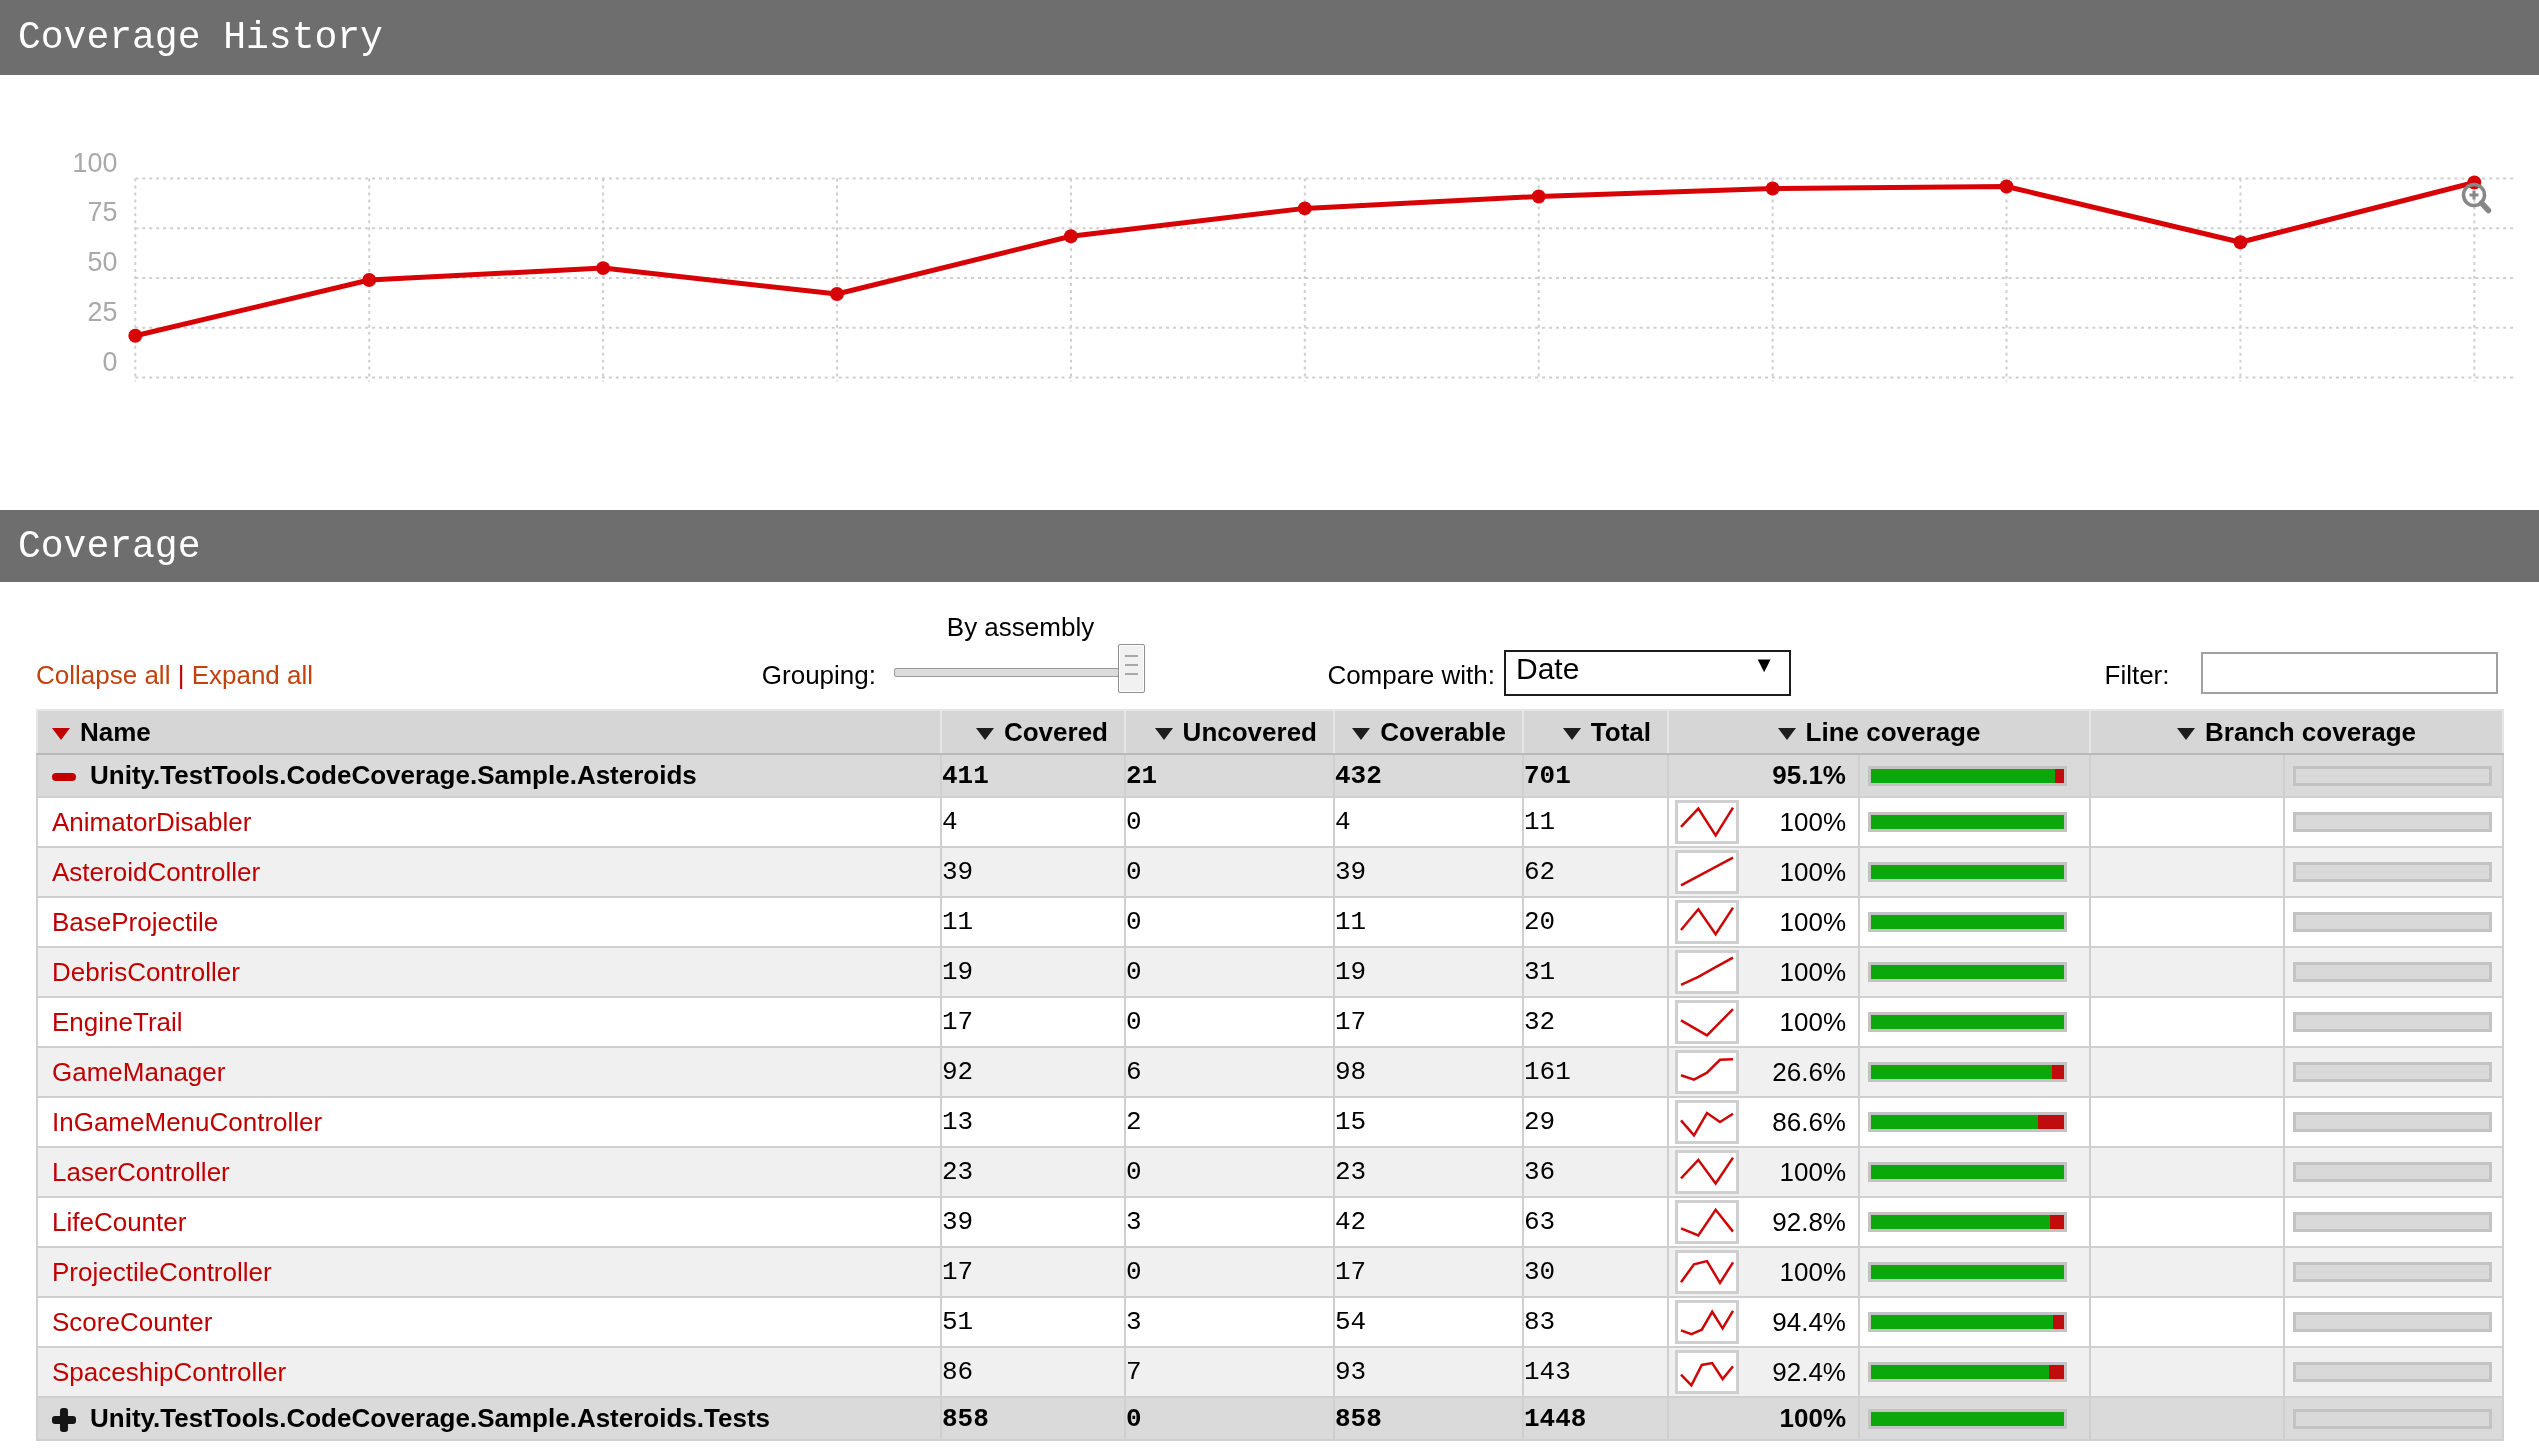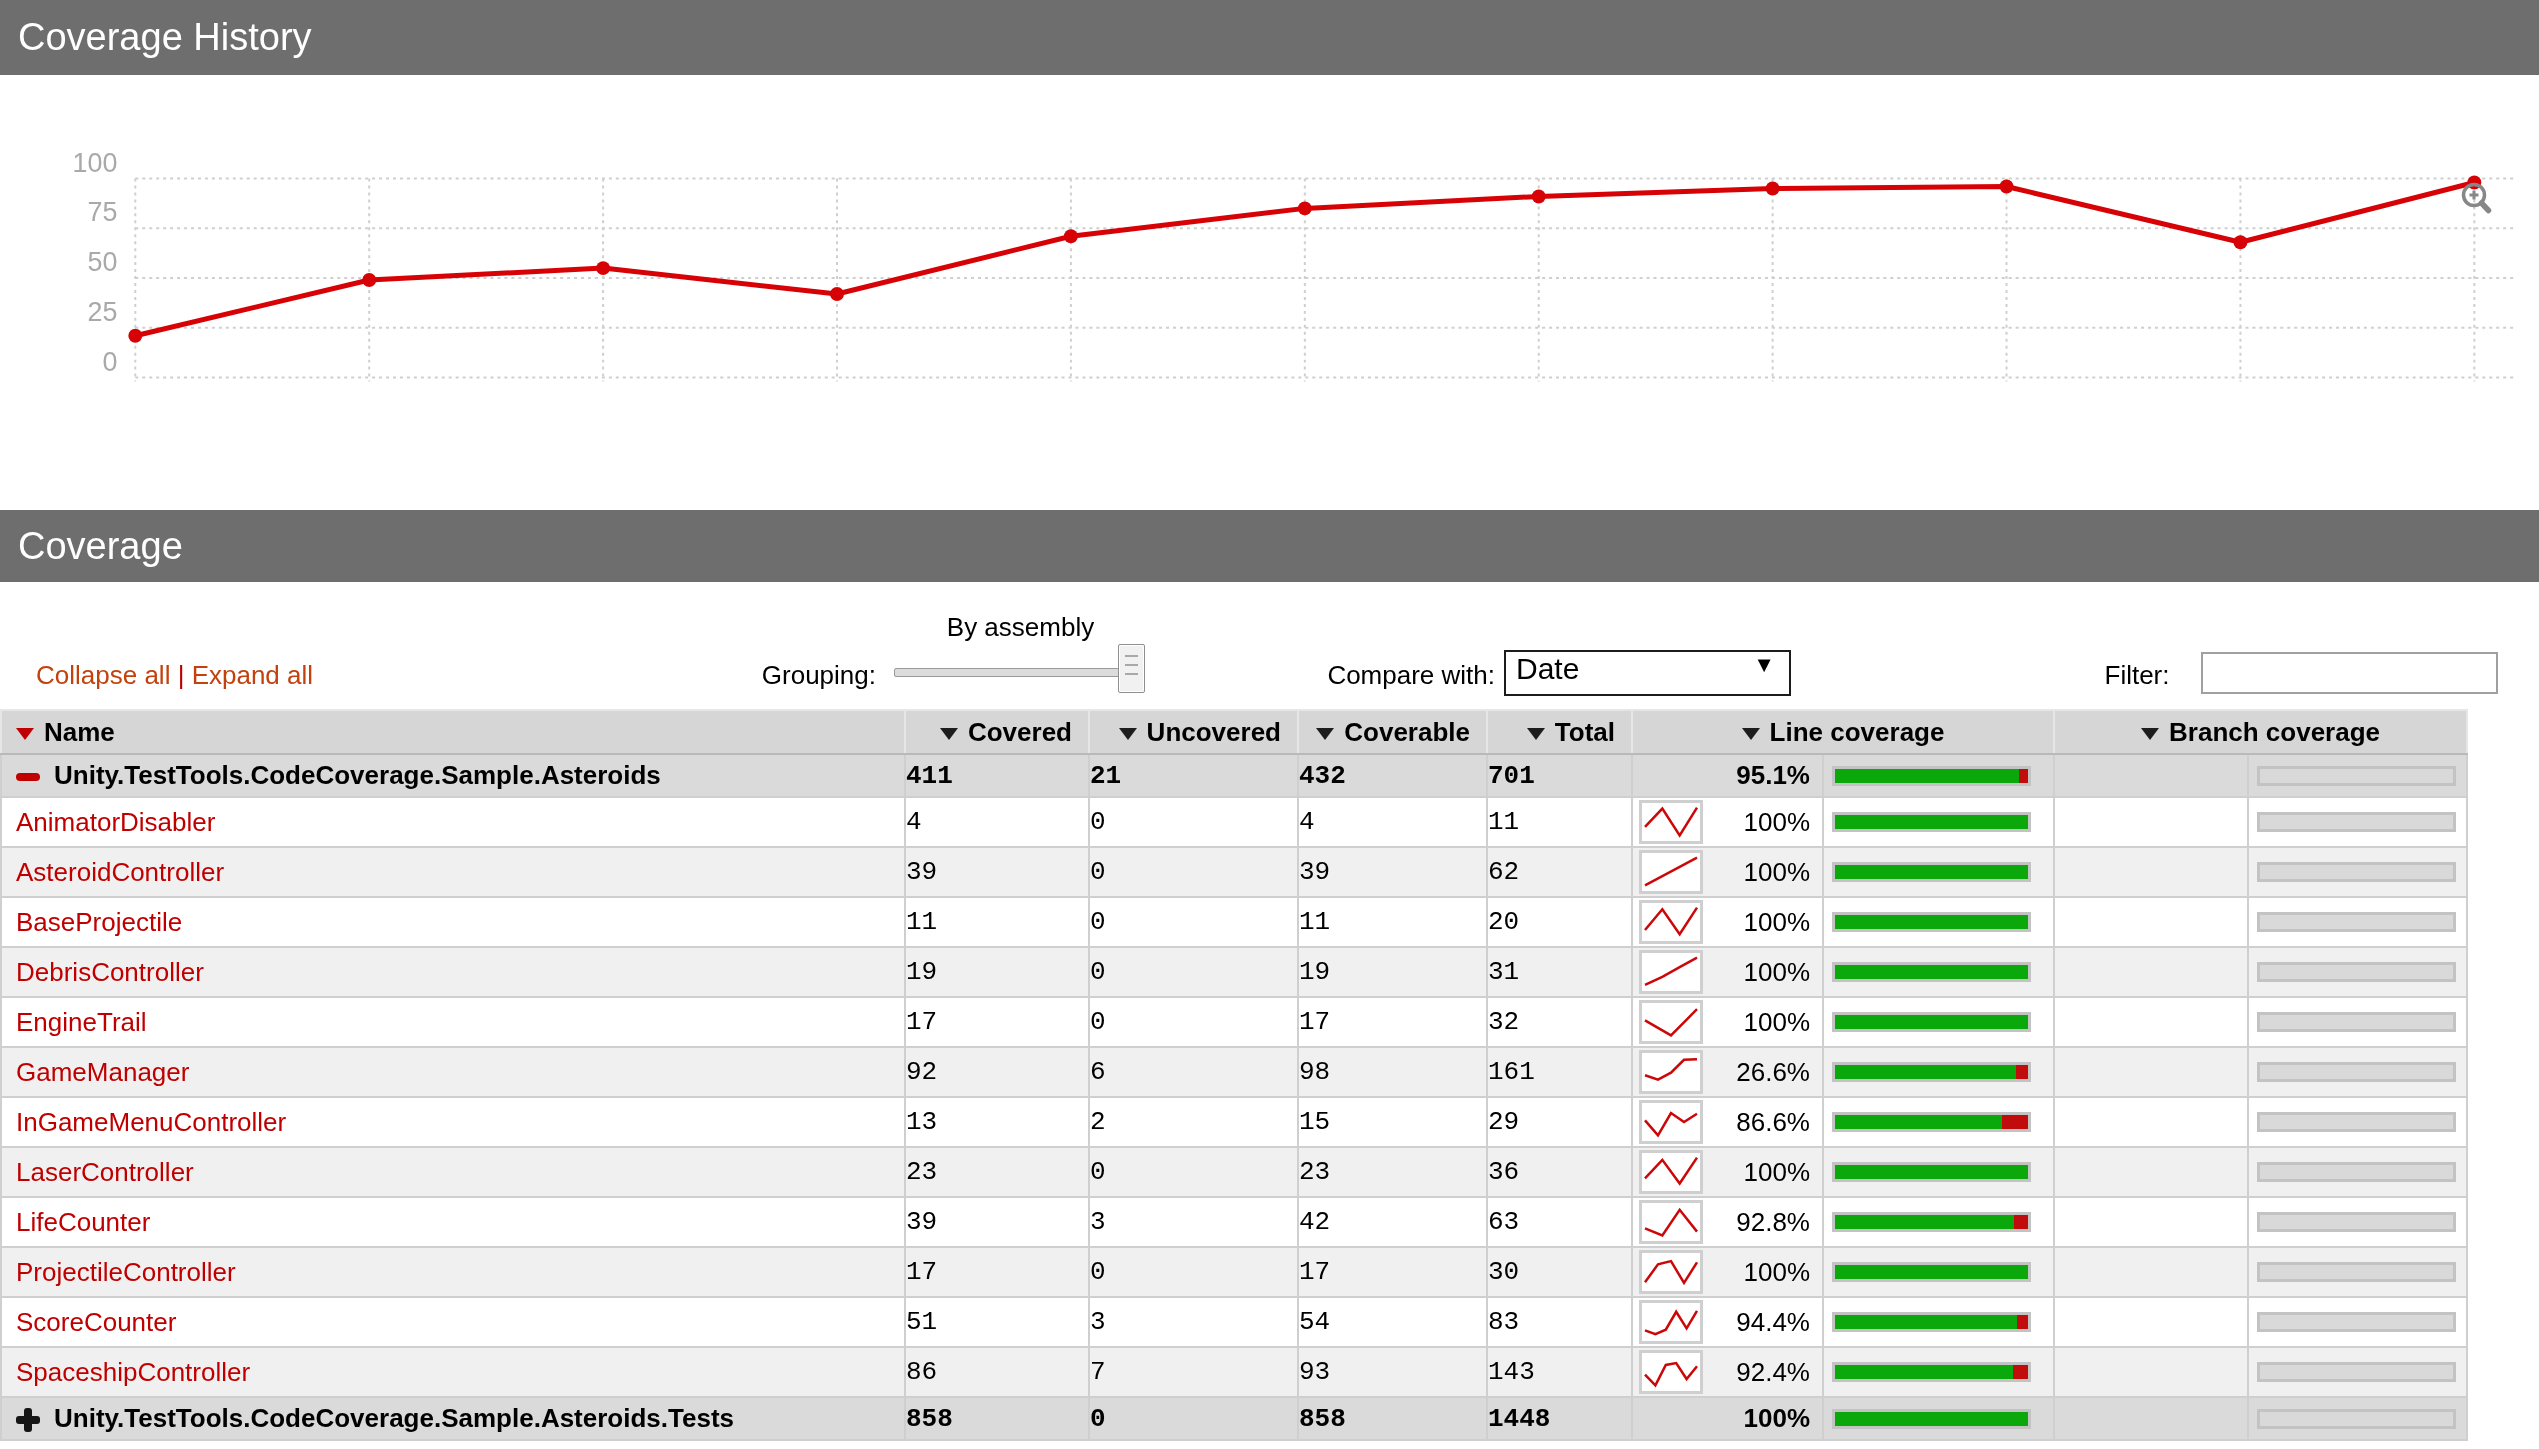--- a/index.html
+++ b/index.html
@@ -1,20 +1,20 @@
 <!DOCTYPE html>
 <html><head>
 <meta charset="utf-8">
 <style>
   * { box-sizing: border-box; margin: 0; padding: 0; }
   html,body { width: 2539px; height: 1450px; background:#fff; overflow:hidden;
     font-family: "Liberation Sans", "DejaVu Sans", sans-serif; color:#000; }
 
   .titlebar { height:75px; background:#6e6e6e; color:#fff; display:flex; align-items:center;
-    padding-left:18px; font-size:38px; font-weight:400; }
+    padding-left:18px; font-size:38px; font-weight:400;font-family:Liberation Mono, monospace; }
   .titlebar.second { height:72px; margin-top:12px; }
 
   .chart-wrap { position:relative; height:423px; background:#fff; }
   .chart-wrap svg.main { position:absolute; left:0; top:0; }
   .zoom-btn { position:absolute; left:2456px; top:104px; width:42px; height:42px; cursor:pointer; }
 
   .controls { position:relative; height:127px; font-size:26px; }
   .ctl { position:absolute; white-space:nowrap; }
   .links { left:36px; top:78px; color:#c00000; }
   .links a { color:#c2410c; text-decoration:none; cursor:pointer; }
@@ -28,21 +28,21 @@
     background: repeating-linear-gradient(180deg,#a8a8a8 0 2px, transparent 2px 9px); }
   .compare-label { left:1284px; top:78px; width:211px; text-align:right; }
   .compare-select { left:1504px; top:68px; width:287px; height:46px; background:#fff;
     border:2px solid #1c1c1c; display:flex; align-items:flex-start; padding:0 14px 0 10px;
     font-size:30px; cursor:pointer; }
   .compare-select .caret { margin-left:auto; font-size:22px; }
   .filter-label { left:2085px; top:78px; width:104px; text-align:center; }
   .filter-input { left:2201px; top:70px; width:297px; height:42px; border:2px solid #a0a0a0;
     font-size:26px; padding:0 8px; background:#fff; }
 
-  table.cov { position:relative; width:2467px; border-collapse:collapse;
+  table.cov { position:relative; margin-left:36px; width:2467px; border-collapse:collapse;
     table-layout:fixed; font-size:26px; border:2px solid #b9b9b9; }
   th, td { border:2px solid #cfcfcf; overflow:hidden; white-space:nowrap; }
   thead tr { height:44px; background:#d6d6d6; }
   thead th { font-weight:bold; text-align:right; padding-right:16px; border-color:#e6e6e6;
     border-bottom-color:#b9b9b9; cursor:pointer; }
   th.h-name { text-align:left; padding-left:14px; }
   th.h-span { text-align:center; padding-right:0; }
   .arrow { display:inline-block; width:0; height:0; border-left:9px solid transparent;
     border-right:9px solid transparent; border-top:12px solid #1d1d1d; margin-right:10px;
     vertical-align:middle; }

